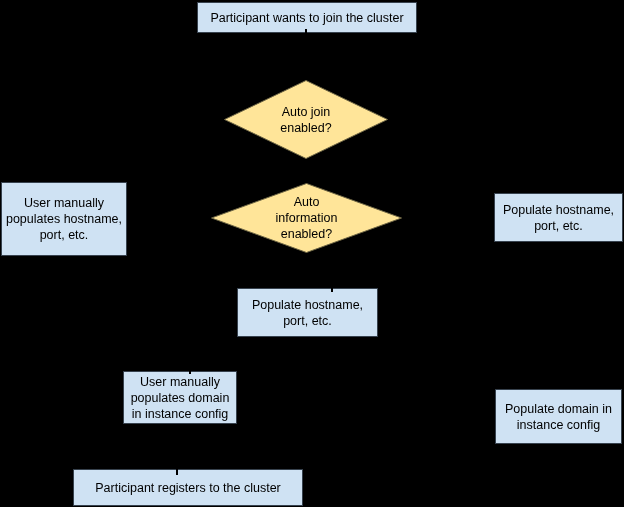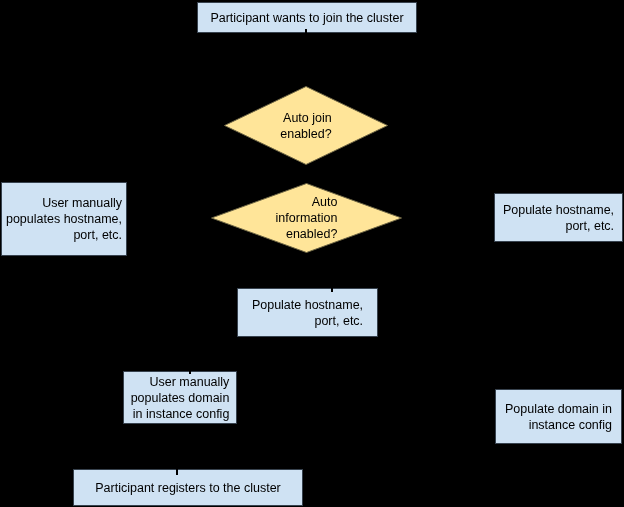--- a/index.html
+++ b/index.html
@@ -24,21 +24,21 @@
     stroke: var(--connector-color, #000);
     stroke-width: 1.5;
     fill: none;
   }
   .node {
     position: absolute;
     box-sizing: border-box;
     display: flex;
     align-items: center;
     justify-content: center;
-    text-align: right;
+    text-align: center;
     font-size: 12.5px;
     line-height: 16px;
     color: var(--text-color, #000);
     white-space: pre-line;
   }
   .process {
     background: var(--process-fill, #cfe2f3);
     border: 1px solid var(--process-border, #37424e);
   }
   .decision {
@@ -89,21 +89,21 @@
     <path class="wire" d="M559,344 L559,392" marker-end="url(#arr)"></path>
     <path class="wire" d="M558,444 L558,487 L306,487" marker-end="url(#arr)"></path>
     <path class="wire" d="M180,424 L177,471" marker-end="url(#arr)"></path>
     <path class="wire" d="M64,256 L64,487 L70,487" marker-end="url(#arr)"></path>
   </svg>
 
   <div class="node process" style="left:197px;top:2px;width:220px;height:31px">
     <span class="lbl">Participant wants to join the cluster</span>
   </div>
 
-  <div class="node decision" style="left:224px;top:86px;width:164px;height:79px">
+  <div class="node decision" style="left:224px;top:80px;width:164px;height:79px">
     <svg class="dshape" viewBox="0 0 164 79" preserveAspectRatio="none">
       <polygon points="82,0.5 163.5,39.5 82,78.5 0.5,39.5"></polygon>
     </svg>
     <span class="lbl">Auto join
 enabled?</span>
   </div>
 
   <div class="node decision" style="left:211px;top:183px;width:191px;height:70px">
     <svg class="dshape" viewBox="0 0 191 70" preserveAspectRatio="none">
       <polygon points="95.5,0.5 190.5,35 95.5,69.5 0.5,35"></polygon>

